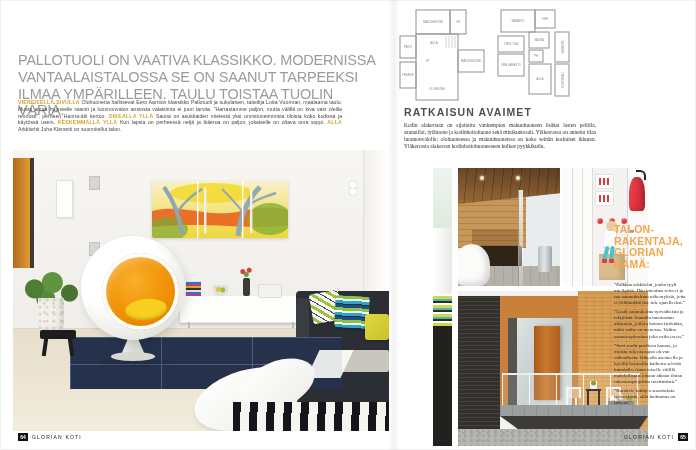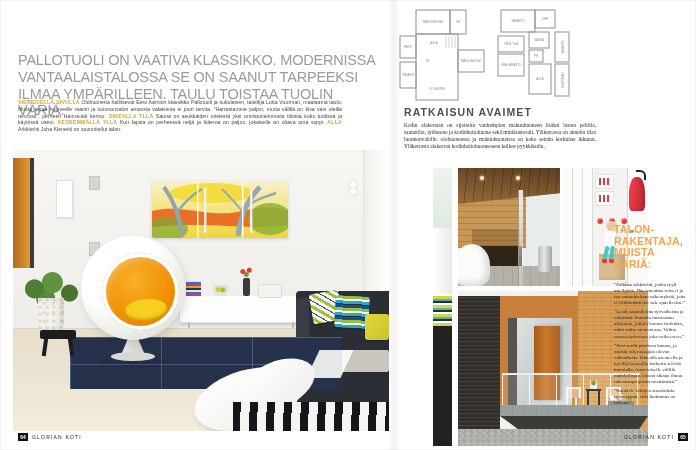--- a/index.html
+++ b/index.html
@@ -432,21 +432,21 @@
       <div class="ex-table">
           <i></i>
         </div>
       <div class="ex-flowers"></div>
       <div class="ex-flowerbox"></div>
       <div class="ex-deck"></div>
       <div class="ex-under"></div>
       <div class="ex-ground"></div>
     </figure>
 
-    <h3 class="tips-title">TALON-RAKENTAJA, MUISTA VÄRIÄ:</h3>
+    <h3 class="tips-title">TALON-RAKENTAJA, GLORIAN NÄMÄ:</h3>
     <div class="tips-wrap">
       <div class="tips-body">
         <p>”Palkkaa arkkitehti, jonka tyyli miellyttää. Hän toteuttaa toiveet ja tuo suunnitteluun näkemyksiä, joita ei välttämättä itse tule ajatelleeksi.”</p>
         <p>”Laadi suunnitelma työvaiheista ja tekijöistä. Samalla muotoutuu aikataulu, jolloin kotona tiedetään, mikä vaihe on menossa. Valitse osaava työvoima joka vaiheeseen.”</p>
         <p>”Sovi roolit puolison kanssa, ja muista rakennusajan olevan välivaihetta. Oikealla asenteella ja hyvillä hermoilla kaikesta selviää kunnialla. Anna toiselle välillä mahdollisuus omaan aikaan ilman rakennusprojektin miettimistä.”</p>
         <p>”Kuuntele tuttujen suosituksia työmiehistä, sillä luottamus on tärkeää.”</p>
       </div>
     </div>
 
     <div class="folio folio-right">

